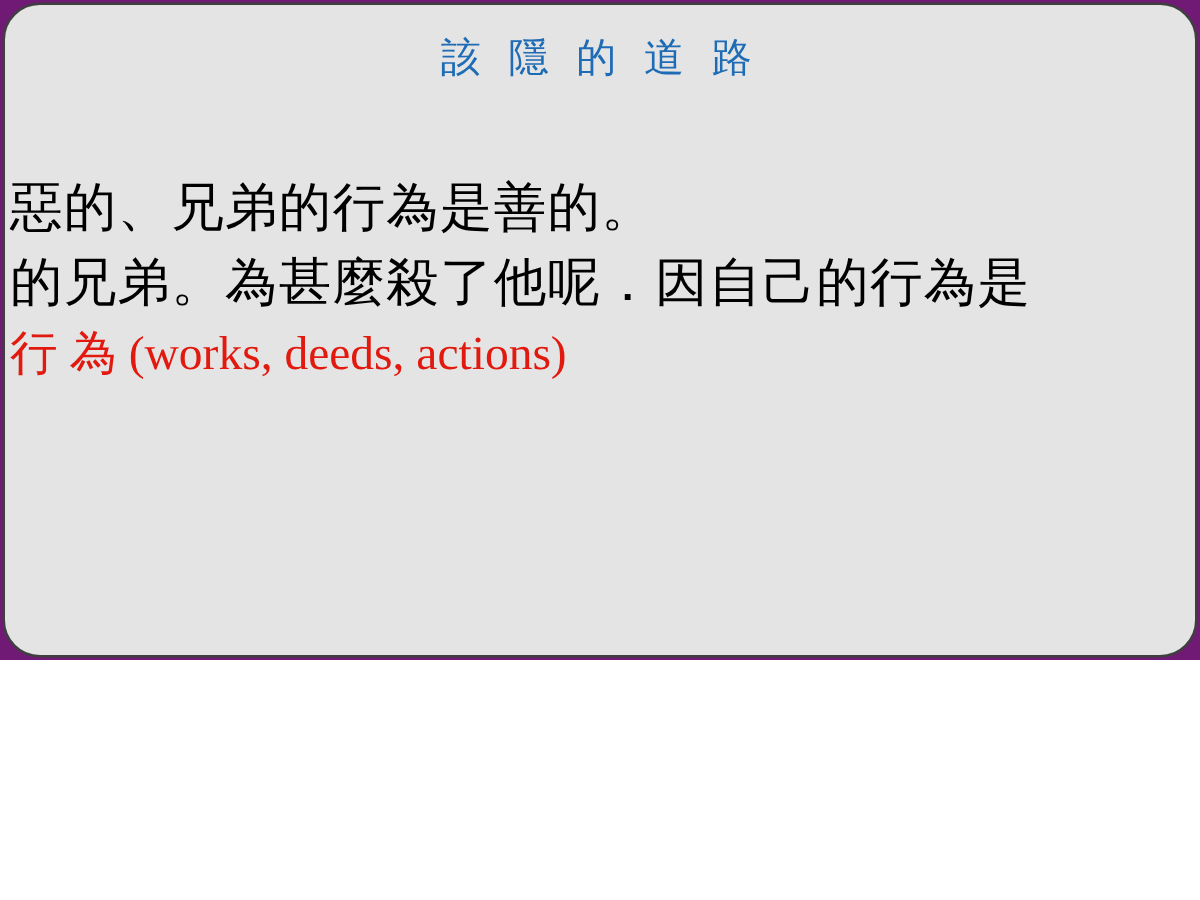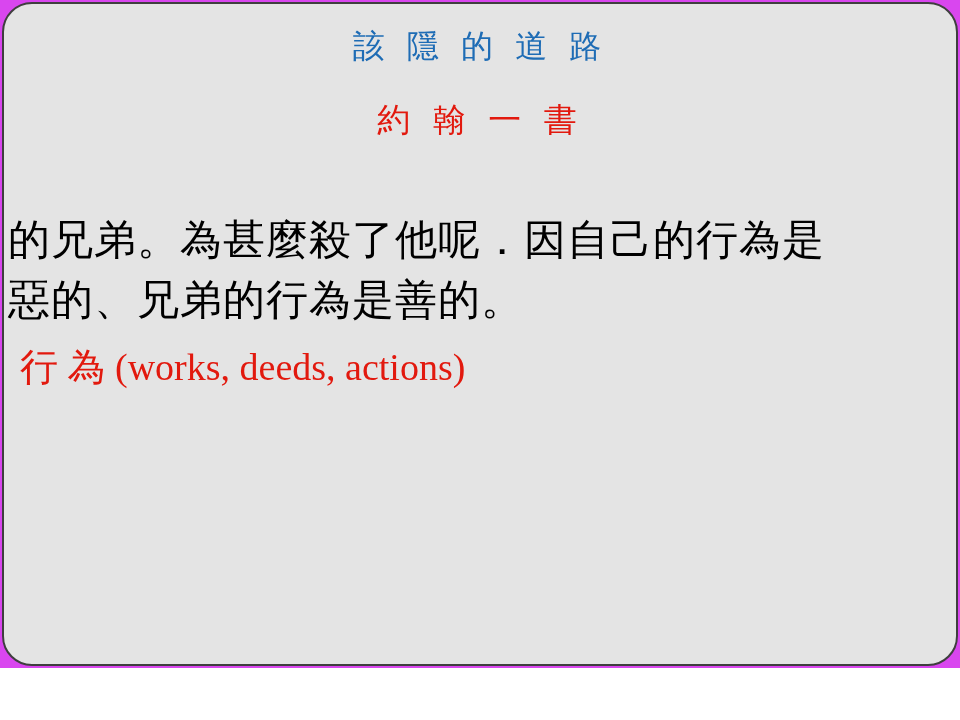--- a/index.html
+++ b/index.html
@@ -7,22 +7,22 @@
     padding: 0;
     width: 960px;
     height: 720px;
     background: #ffffff;
     overflow: hidden;
     font-family: "Liberation Serif", "DejaVu Serif", serif;
   }
   .stage {
     position: relative;
     width: 960px;
-    height: 668px;
-    background: #d946ef;
+    height: 528px;
+    background: #701a75;
   }
   .slide {
     position: absolute;
     left: 2px;
     top: 2px;
     right: 2px;
     bottom: 2px;
     background: #e4e4e4;
     border: 2px solid #3f3f3f;
     border-radius: 30px;
@@ -58,40 +58,39 @@
   }
   .verse-line {
     white-space: nowrap;
   }
   .verse-number {
     font-family: "Liberation Sans", "DejaVu Sans", sans-serif;
     font-weight: bold;
     font-size: 40px;
   }
   .note-line {
-    padding: 0 16px;
-    margin-top: 12px;
+    padding: 0 4px;
+    margin-top: 2px;
     font-size: 38px;
     line-height: 50px;
     color: #e2190e;
     font-family: "Liberation Serif", "DejaVu Serif", serif;
     white-space: nowrap;
   }
 </style>
 </head>
 <body>
 
 <div class="stage">
   <div class="slide">
 
     <div class="slide-title">該 隱 的 道 路</div>
 
-    <div class="slide-subtitle">約 翰 一 書</div>
 
     <div class="verse-block">
+      <div class="verse-line">惡的、兄弟的行為是善的。</div>
       <div class="verse-line">的兄弟。為甚麼殺了他呢．因自己的行為是</div>
-      <div class="verse-line">惡的、兄弟的行為是善的。</div>
     </div>
 
     <div class="note-line">行 為 (works, deeds, actions)</div>
 
   </div>
 </div>
 
 </body></html>

